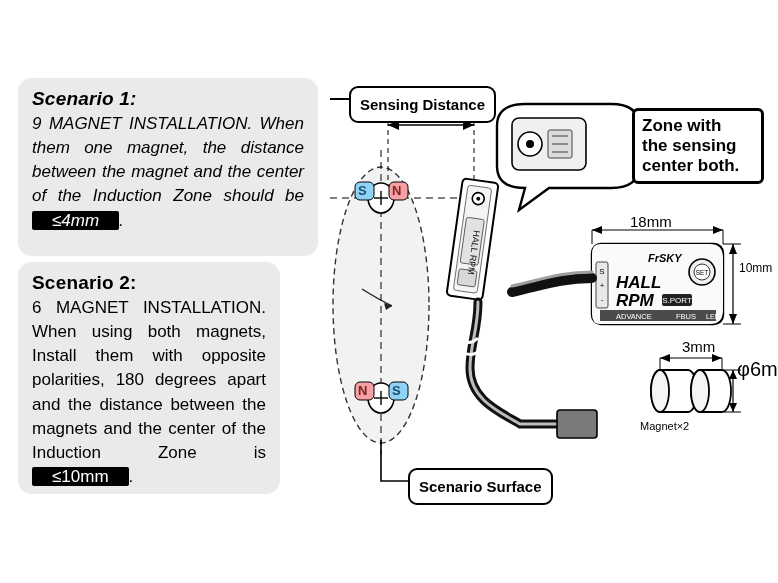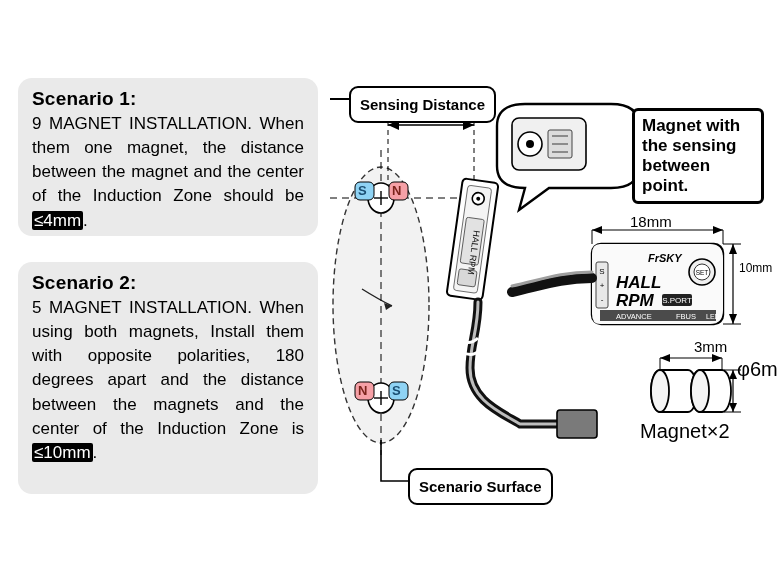--- a/index.html
+++ b/index.html
@@ -23,38 +23,38 @@
   }
 
   
   .scenario {
     position: absolute;
     background: #eaeaea;
     border-radius: 14px;
     padding: 10px 14px 12px 14px;
     box-sizing: border-box;
   }
-  #scenario-1 { left: 18px; top: 78px; width: 300px; height: 158px; }
-  #scenario-2 { left: 18px; top: 262px; width: 300px; height: 232px; }
+  #scenario-1 { left: 18px; top: 78px; width: 300px; height: 178px; font-style: italic; }
+  #scenario-2 { left: 18px; top: 262px; width: 262px; height: 232px; }
   .scenario .title {
     font-size: 19px;
     font-weight: bold;
     margin-bottom: 2px;
     letter-spacing: 0.2px;
   }
   .scenario .body {
     font-size: 17px;
     line-height: 1.42;
     text-align: justify;
     text-justify: inter-word;
   }
   .hl {
     background: #000;
     color: #fff;
-    padding: 0 2px;
+    padding: 0 20px;
     border-radius: 2px;
   }
 
   
   .callout {
     position: absolute;
     border: 2px solid #000;
     border-radius: 9px;
     background: #fff;
     font-weight: bold;
@@ -83,23 +83,23 @@
   }
 
   
   .plain {
     position: absolute;
     font-size: 15px;
     white-space: nowrap;
   }
   #dim-18mm { left: 630px; top: 213px; }
   #dim-10mm { left: 739px; top: 262px; width: 34px; line-height: 1.1; font-size: 12px; }
-  #dim-3mm  { left: 682px; top: 338px; margin-left: 12px; }
+  #dim-3mm  { left: 682px; top: 338px; }
   #dim-phi6 { left: 737px; top: 358px; font-size: 20px; width: 40px; line-height:1.1; }
-  #magnet-count { left: 640px; top: 420px; font-size: 20px; }
+  #magnet-count { left: 640px; top: 420px; font-size: 11px; }
 
   svg { position: absolute; left: 0; top: 0; }
 </style>
 </head>
 <body>
 
 <div class="stage">
 
   <svg width="778" height="583" viewBox="0 0 778 583">
 
@@ -231,33 +231,33 @@
     <div class="title">Scenario 1:</div>
     <div class="body">
       <span>9 MAGNET INSTALLATION.</span>
       <span>When them one magnet, the distance between the magnet and the center of the Induction Zone should be </span><span class="hl">≤4mm</span><span>.</span>
     </div>
   </div>
 
   <div class="scenario" id="scenario-2">
     <div class="title">Scenario 2:</div>
     <div class="body">
-      <span>5 MAGNET INSTALLATION.</span>
+      <span>6 MAGNET INSTALLATION.</span>
       <span>When using both magnets, Install them with opposite polarities, 180 degrees apart and the distance between the magnets and the center of the Induction Zone is </span><span class="hl">≤10mm</span><span>.</span>
     </div>
   </div>
 
   <div class="callout" id="sensing-distance-label">Sensing Distance</div>
 
   <div class="callout" id="rotation-surface-label">Scenario Surface</div>
 
   <div id="align-box">
-    <div>Magnet with</div>
+    <div>Zone with</div>
     <div>the sensing</div>
-    <div>between point.</div>
+    <div>center both.</div>
   </div>
 
   <div class="plain" style="left:358px; top:183px; font-size:13px; font-weight:bold; color:#1b4f72;">S</div>
   <div class="plain" style="left:392px; top:183px; font-size:13px; font-weight:bold; color:#7b241c;">N</div>
   <div class="plain" style="left:358px; top:383px; font-size:13px; font-weight:bold; color:#7b241c;">N</div>
   <div class="plain" style="left:392px; top:383px; font-size:13px; font-weight:bold; color:#1b4f72;">S</div>
 
   <div class="plain" id="dim-18mm">18mm</div>
   <div class="plain" id="dim-10mm">10mm</div>
   <div class="plain" id="dim-3mm">3mm</div>

